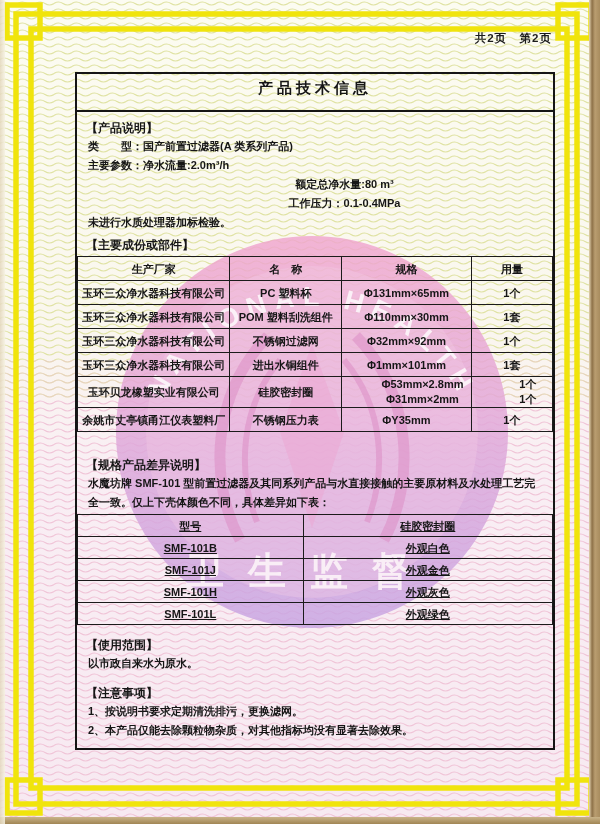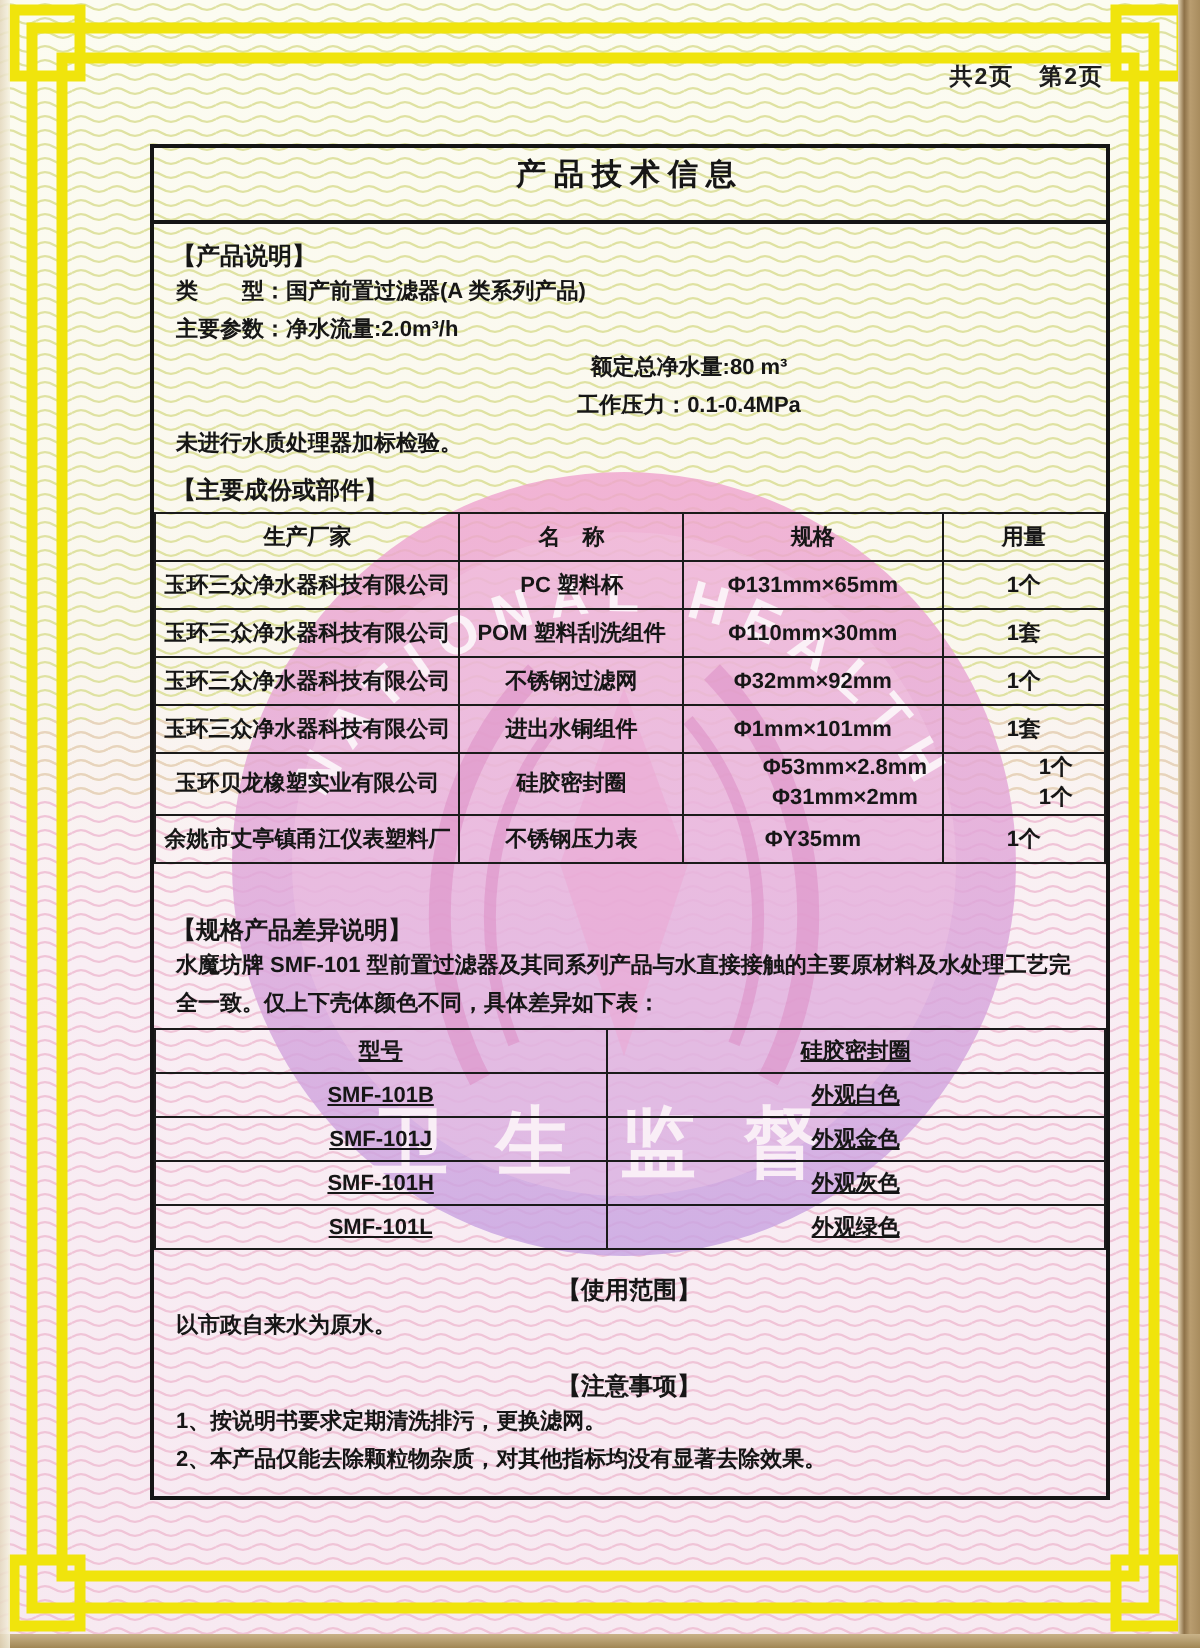--- a/index.html
+++ b/index.html
@@ -28,21 +28,21 @@
   .doc { position:absolute; left:75px; top:72px; width:480px; color:#161616; }
   .title-box { border:2px solid #151515; height:40px; line-height:27px; text-align:center;
     font-size:15px; font-weight:700; letter-spacing:4px; }
   .content-box { border:2px solid #151515; border-top:none; padding:7px 0 8px 0; }
 
   .tline { font-size:11px; font-weight:700; line-height:19px; padding:0 10px 0 11px; }
   .heading { font-size:12px; font-weight:700; line-height:18px; padding:0 10px 0 9px; }
   .indent { padding-left:69px;text-align:center; }
   .wq { font-size:10.6px; letter-spacing:-0.2px; }
   .mt-lg { margin-top:24px; }
-  .mt-md { margin-top:11px;text-align:center; }
+  .mt-md { margin-top:11px; }
   .mt-sm { margin-top:4px; }
 
   table { width:100%; border-collapse:collapse; table-layout:fixed; margin-top:2px; }
   td,th { border:1.7px solid #1b1b1b; font-size:11px; font-weight:700; text-align:center;
     padding:0 1px; height:24px; line-height:16px; color:#161616; }
   .t1 col:nth-child(1){width:32.1%;} .t1 col:nth-child(2){width:23.5%;}
   .t1 col:nth-child(3){width:27.3%;} .t1 col:nth-child(4){width:17.1%;}
   .t2 col:nth-child(1){width:47.5%;} .t2 col:nth-child(2){width:52.5%;}
   .t2 td,.t2 th { height:22px;text-decoration:underline; }
   .twoLine div { line-height:15px;padding-left:32px; }

